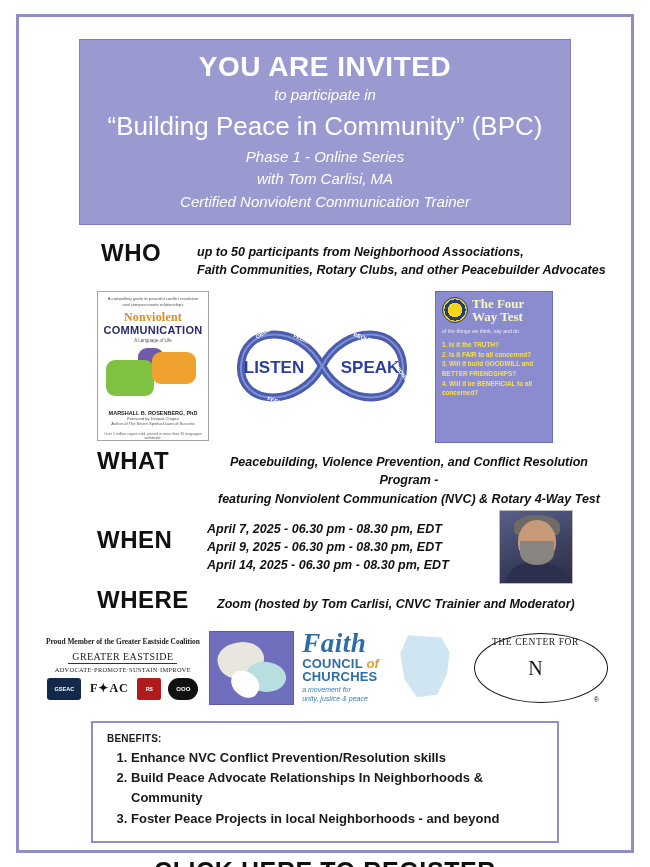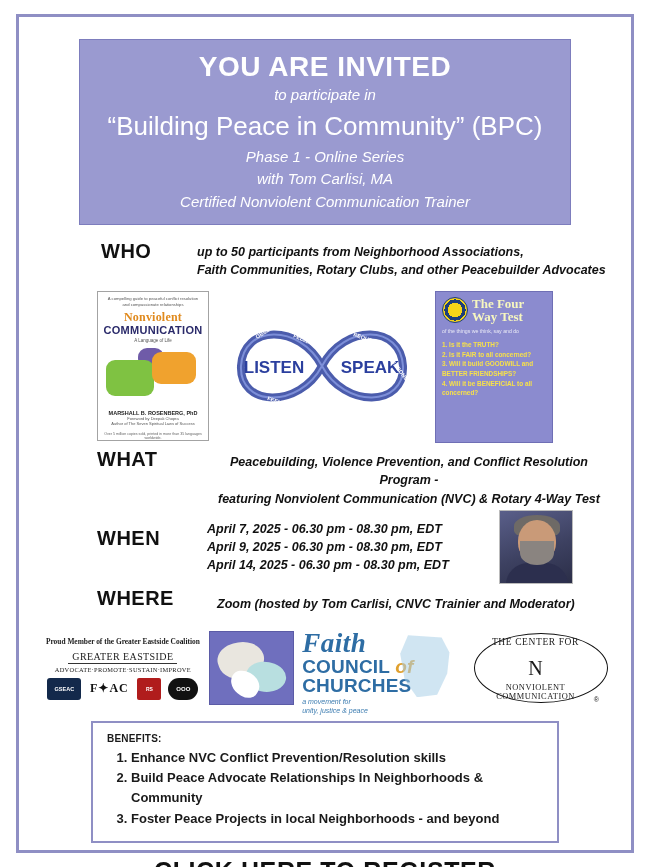--- a/index.html
+++ b/index.html
@@ -55,21 +55,21 @@
     font-size: 15px; font-style: italic; line-height: 1.5;
   }
 
   
   .row {
     display: flex;
     align-items: flex-start;
     margin-top: 14px;
   }
   .label {
-    font-size: 20px;
+    font-size: 24px;
     font-weight: bold;
     letter-spacing: .5px;
     color: #111;
     flex: 0 0 auto;
     line-height: 1;
   }
   .value {
     font-size: 12.5px;
     font-style: italic;
     font-weight: bold;
@@ -230,21 +230,21 @@
   .ohio { width: 168px; height: 74px; position: relative; }
   .ohio .oh-shape {
     position: absolute; right: 4px; top: 4px; width: 56px; height: 62px;
     background: #a9cfe8; opacity: .55;
     clip-path: polygon(18% 0,78% 4%,92% 28%,88% 62%,70% 96%,34% 100%,12% 72%,4% 30%);
   }
   .ohio .oh1 {
     font-family: "Liberation Serif", serif; font-style: italic; font-weight: bold;
     font-size: 27px; color: #2e6da4; line-height: .95; letter-spacing: .5px;
   }
-  .ohio .oh2 { font-size: 19px; font-weight: bold; color: #2e6da4; letter-spacing: .2px; line-height: 1; }
+  .ohio .oh2 { font-size: 13px; font-weight: bold; color: #2e6da4; letter-spacing: .2px; line-height: 1; }
   .ohio .oh2 em { color: #e0a02e; font-style: italic; }
   .ohio .oh3 { font-size: 7px; font-style: italic; color: #3c7cb0; margin-top: 3px; line-height: 1.25; }
 
   .cnvc { width: 150px; height: 78px; position: relative; text-align: center; }
   .cnvc .ring {
     position: absolute; left: 8px; top: 4px; width: 134px; height: 70px;
     border: 1.4px solid #111; border-radius: 50%;
   }
   .cnvc .t1 { position: absolute; left: 0; right: 0; top: 8px; font-family: "Liberation Serif", serif; font-size: 9.5px; letter-spacing: .6px; }
   .cnvc .t2 { position: absolute; left: 0; right: 0; top: 28px; font-family: "Liberation Serif", serif; font-size: 20px; }
@@ -399,21 +399,20 @@
           <div class="oh1">Faith</div>
           <div class="oh2"><span>COUNCIL </span><em>of</em><span> CHURCHES</span></div>
           <div class="oh3" style="white-space: pre-line;">a movement for
 unity, justice &amp; peace</div>
         </div>
 
         <div class="cnvc">
           <div class="ring"></div>
           <div class="t1">THE CENTER FOR</div>
           <div class="t2">N</div>
-          <div class="t3">NONVIOLENT COMMUNICATION</div>
           <div class="reg">®</div>
         </div>
       </div>
 
       <div class="benefits">
         <h3>BENEFITS:</h3>
         <ol>
           <li>Enhance NVC Conflict Prevention/Resolution skills</li>
           <li>Build Peace Advocate Relationships In Neighborhoods &amp; Community</li>
           <li>Foster Peace Projects in local Neighborhoods - and beyond</li>

